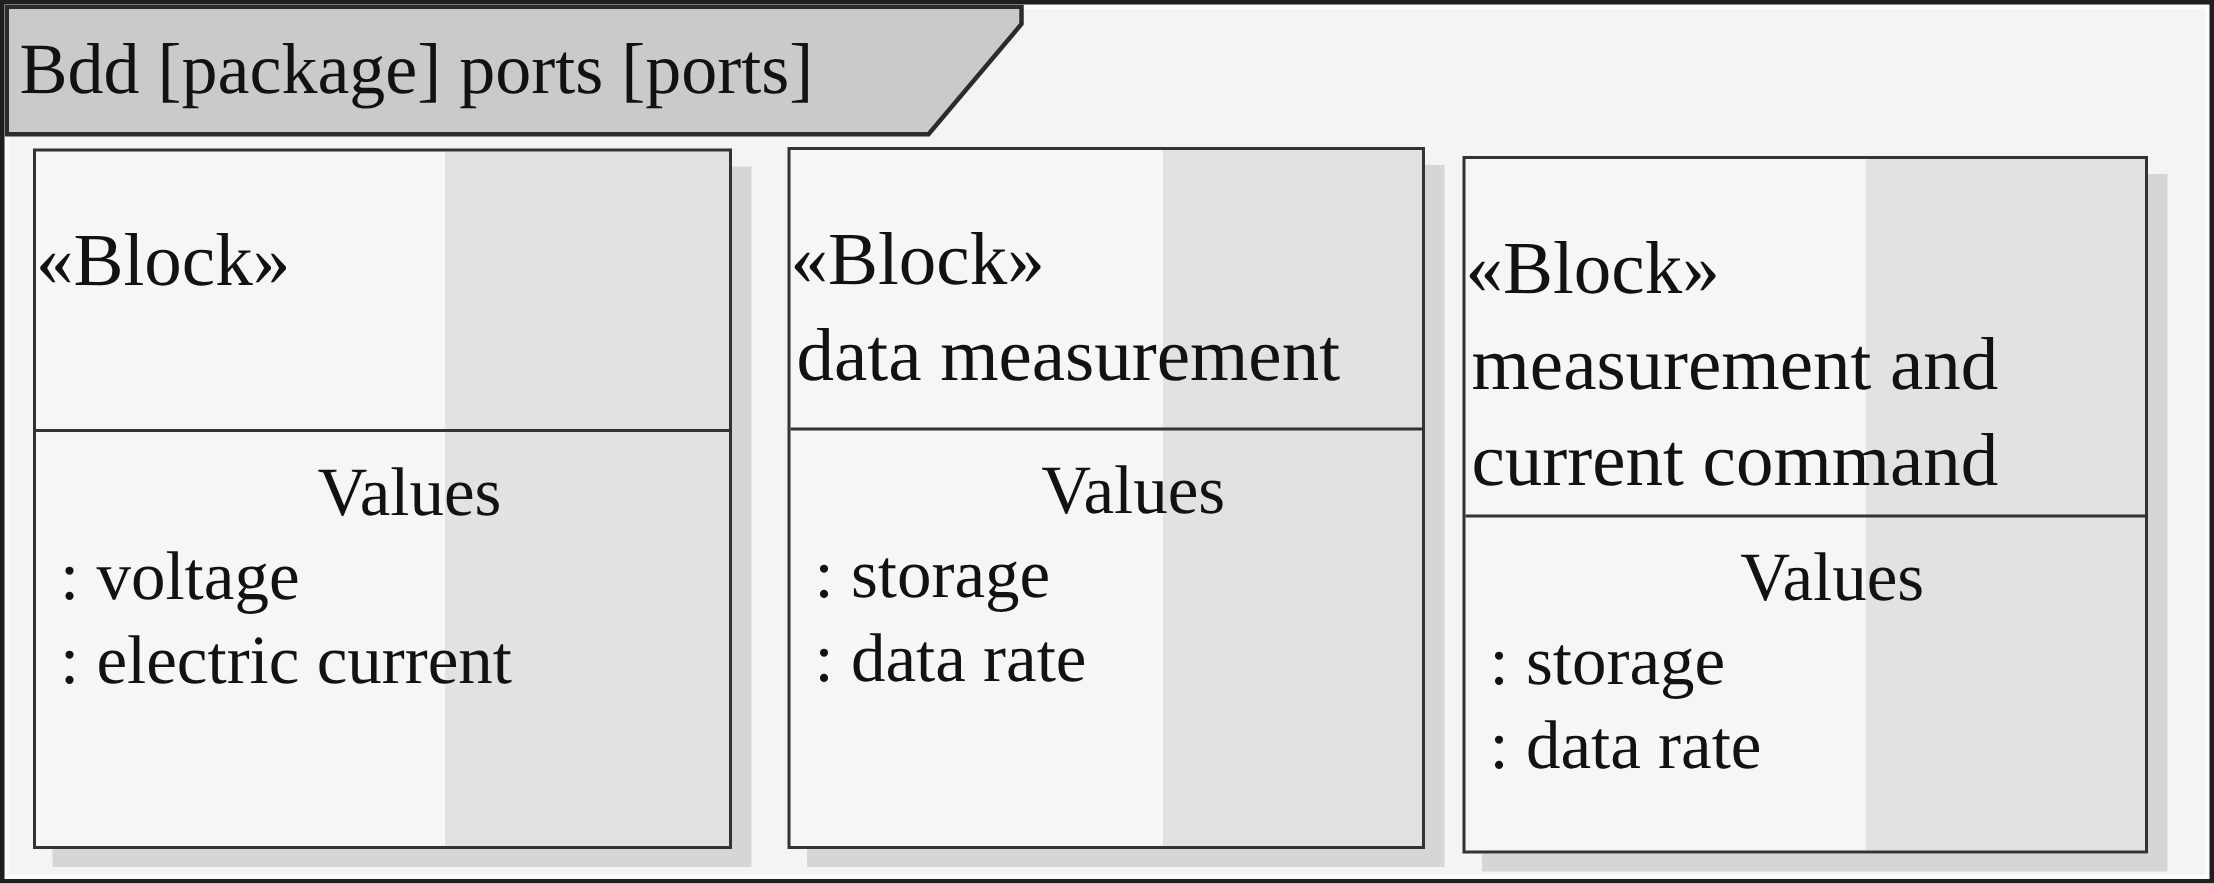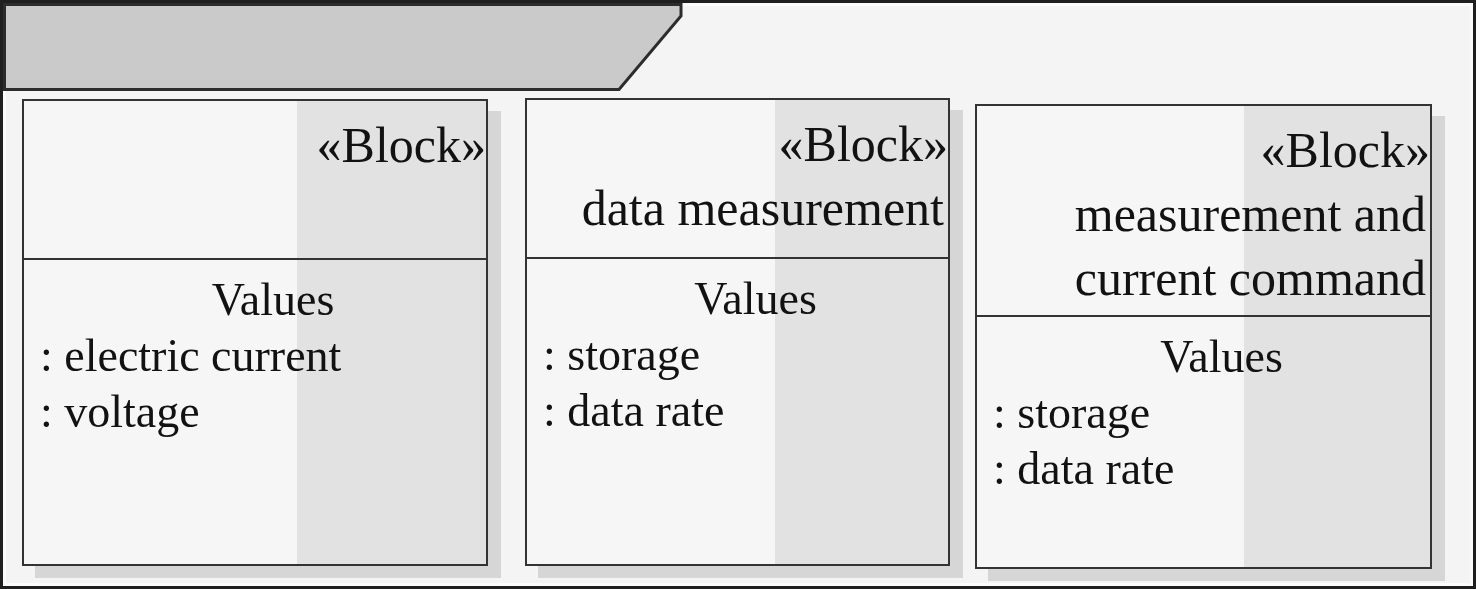--- a/index.html
+++ b/index.html
@@ -50,24 +50,25 @@
     display: flex;
     flex-direction: column;
   }
   .block-1 { left: 19px; top: 96px;  width: 466px; height: 467px; }
   .block-2 { left: 522px; top: 95px; width: 425px; height: 468px; }
   .block-3 { left: 972px; top: 101px; width: 457px; height: 465px; }
 
   .block-header {
     box-sizing: border-box;
     border-bottom: 2px solid #333333;
-    text-align: right;
+    text-align: left;
     font-size: 50px;
     line-height: 64px;
     padding-top: 12px;
+    margin-top: 28px;
   }
   .block-1 .block-header, .block-2 .block-header { height: 159px; }
   .block-3 .block-header { height: 211px; }
 
   .block-stereotype { white-space: nowrap; }
   .block-name { padding: 0 4px; }
 
   .block-values {
     flex: 1;
     font-size: 46px;
@@ -83,30 +84,31 @@
 </style>
 </head>
 <body>
 
 <div class="canvas">
 
   <div class="frame-tab">
     <svg width="690" height="92" viewBox="0 0 690 92">
       <polygon points="1.5,1.5 678,1.5 678,13 616,86.5 1.5,86.5" fill="#cacaca" stroke="#2c2c2c" stroke-width="3"></polygon>
     </svg>
+    <div class="frame-tab-label">Bdd [package] ports [ports]</div>
   </div>
 
   <div class="block block-1">
     <div class="block-header">
       <div class="block-stereotype">«Block»</div>
     </div>
     <div class="block-values">
       <div class="values-title">Values</div>
+      <div class="value-item">: voltage</div>
       <div class="value-item">: electric current</div>
-      <div class="value-item">: voltage</div>
     </div>
   </div>
 
   <div class="block block-2">
     <div class="block-header">
       <div class="block-stereotype">«Block»</div>
       <div class="block-name">data measurement</div>
     </div>
     <div class="block-values">
       <div class="values-title">Values</div>

